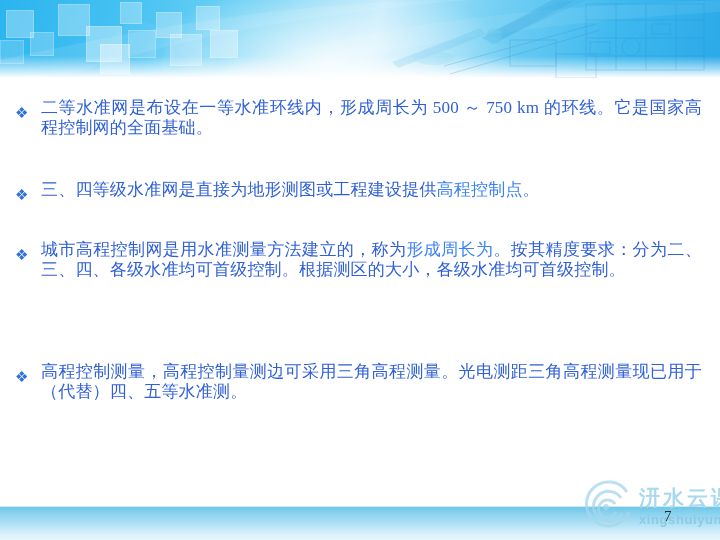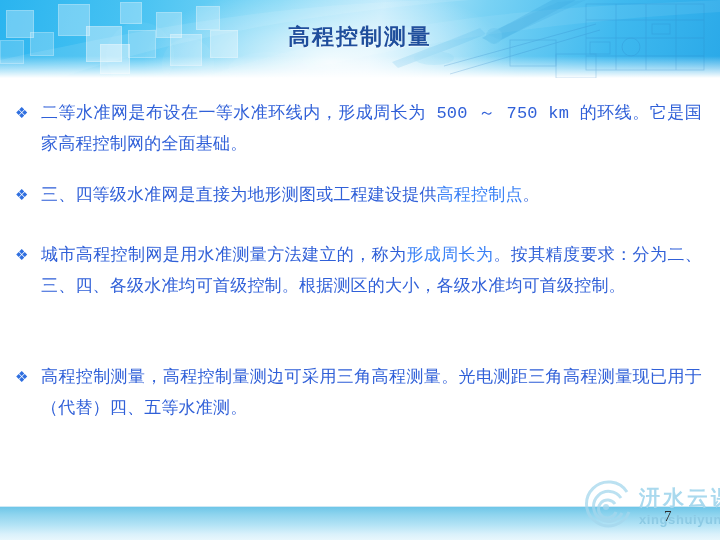--- a/index.html
+++ b/index.html
@@ -95,23 +95,23 @@
     flex: 0 0 auto;
     width: 26px;
     font-size: 15px;
     line-height: 30px;
     color: #2f6fe0;
     text-align: left;
     padding-left: 3px;
   }
   .bullet-text {
     flex: 1 1 auto;
-    font-family: Liberation Mono, monospace;
+    font-family: Liberation Serif, serif;
     font-size: 17px;
-    line-height: 31px;
+    line-height: 20px;
     color: #3060d8;
     letter-spacing: 0.2px;
     text-align: justify;
   }
   .hl-green { color: #3b82f6; }
 
   .b1 { top: 8px; }
   .b2 { top: 90px; }
   .b3 { top: 150px; }
   .b4 { top: 272px; }
@@ -223,21 +223,20 @@
       </g>
       <g opacity="0.7">
         <path d="M168,2 L196,0 L110,40 L96,34 Z" fill="#3aa7e0" opacity="0.55"></path>
         <path d="M162,0 L186,0 L104,44 L92,38 Z" fill="#1f8fd0" opacity="0.45"></path>
         <path d="M96,34 C74,44 40,56 8,68 L2,62 C34,50 66,38 90,28 Z" fill="#3aa7e0" opacity="0.4"></path>
         <circle cx="104" cy="36" r="8" fill="#59bce8" opacity="0.65"></circle>
         <ellipse cx="44" cy="58" rx="20" ry="7" fill="#7fd0ef" opacity="0.5"></ellipse>
       </g>
     </svg>
 
-    <div class="title">高程控制测量</div>
   </div>
 
   <div class="content">
 
     <div class="bullet-row b1">
       <div class="bullet-mark">❖</div>
       <div class="bullet-text">
         <span>二等水准网是布设在一等水准环线内，形成周长为 500 ～ 750 km 的环线。它是国家高程控制网的全面基础。</span>
       </div>
     </div>

